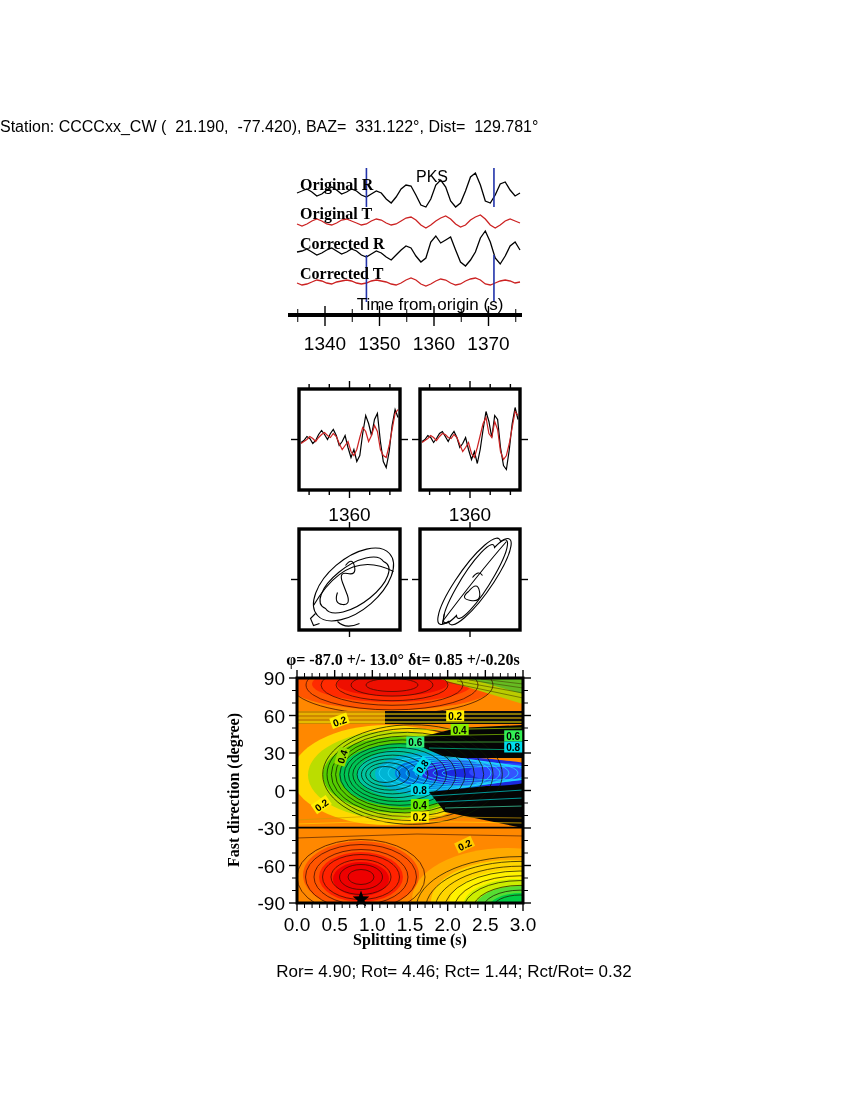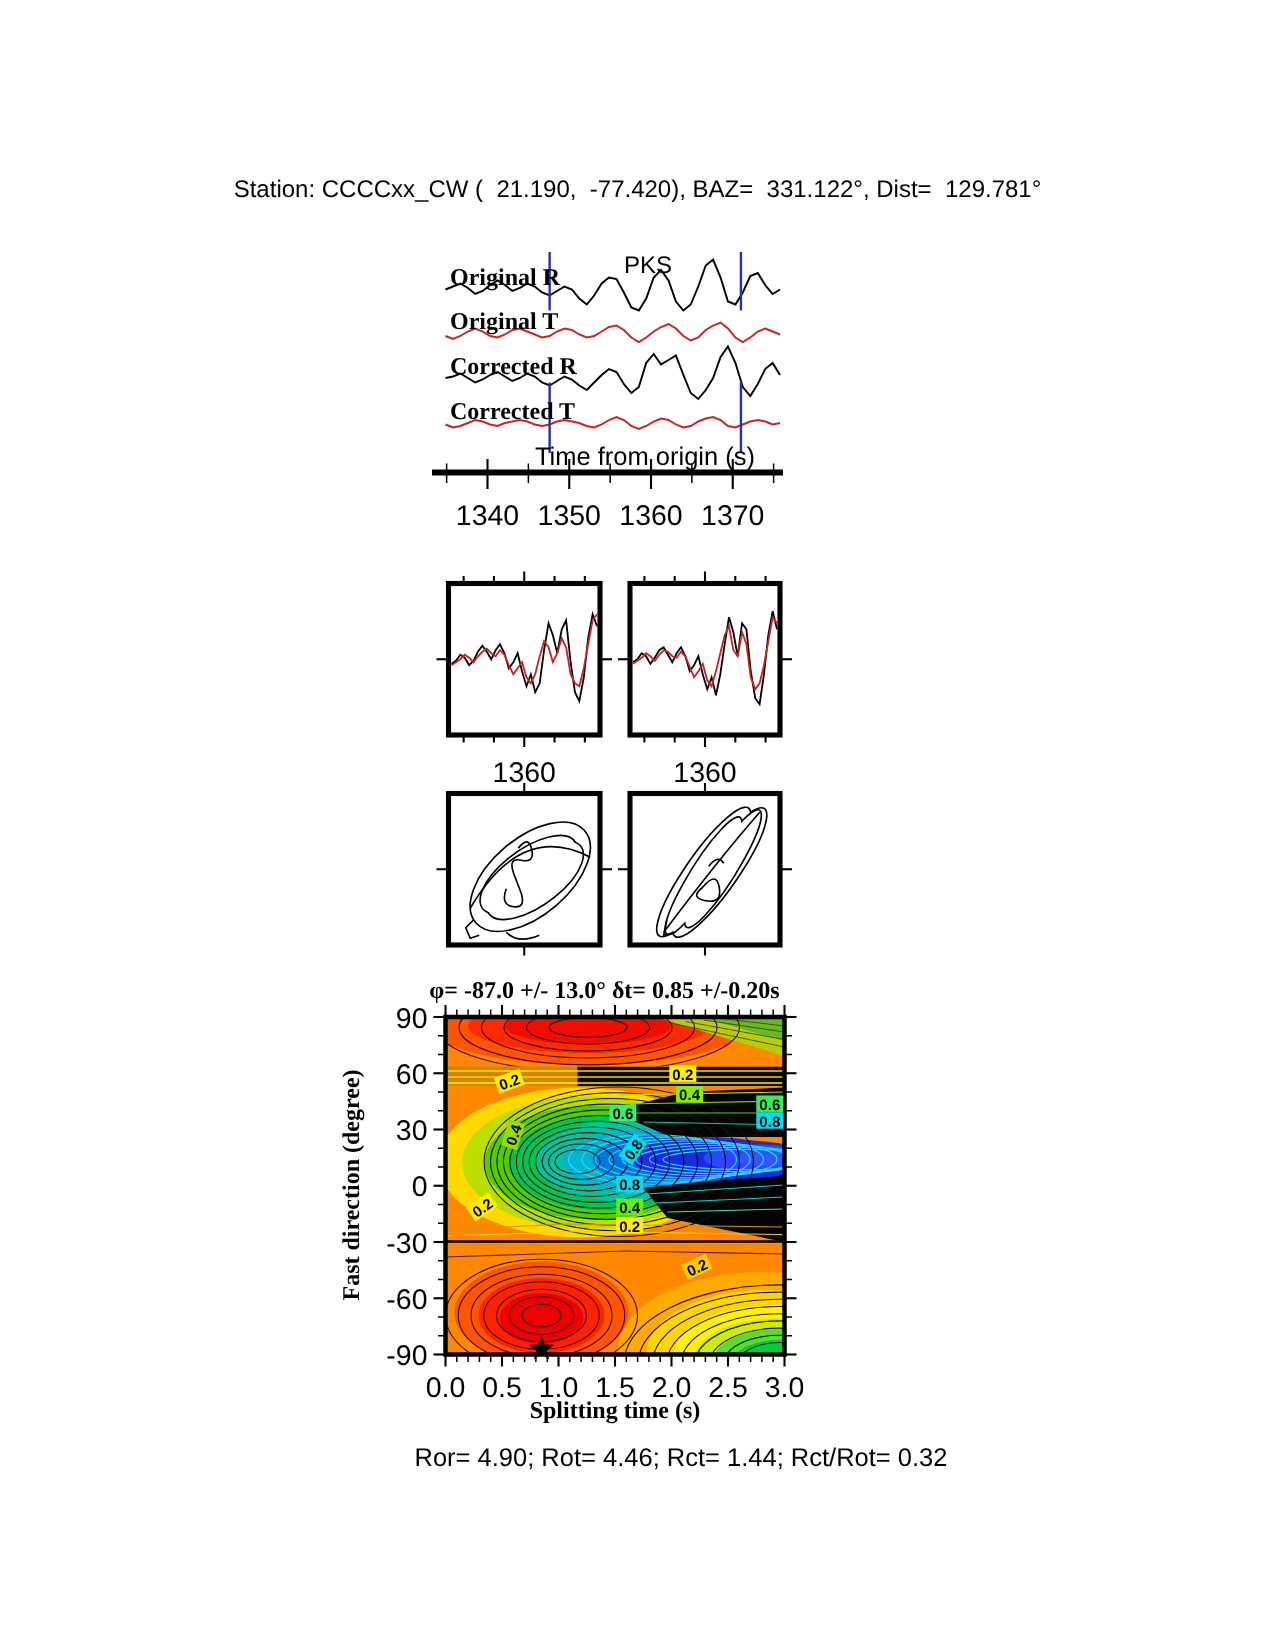--- a/index.html
+++ b/index.html
@@ -1,18 +1,18 @@
 <!DOCTYPE html>
 <html><head>
 <meta charset="utf-8">
 <style>
   html,body{margin:0;padding:0;background:#888;}
   .page{position:relative;width:850px;height:1100px;background:#ffffff;margin:0 auto;
         font-family:"Liberation Sans", sans-serif;color:#000;overflow:hidden;}
-  .hdr{position:absolute;left:0;width:850px;text-align:center;font-size:16px;white-space:pre;}
+  .hdr{position:absolute;left:0;width:850px;text-align:left;font-size:16px;white-space:pre;}
   .footer{position:absolute;left:0;width:850px;text-align:center;font-size:17px;margin-left:29px;}
   svg{position:absolute;overflow:visible;}
   text{fill:#000;}
   .sans{font-family:"Liberation Sans",sans-serif;}
   .serifb{font-family:"Liberation Serif","DejaVu Serif",serif;font-weight:bold;}
 </style>
 </head>
 <body>
 
 <div class="page">

